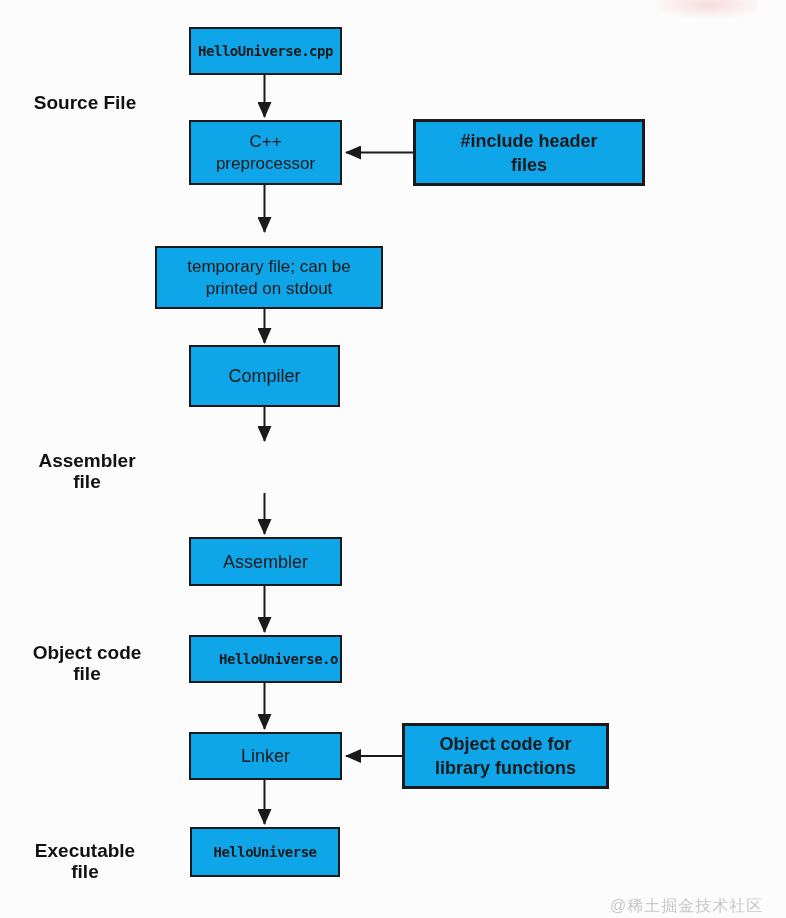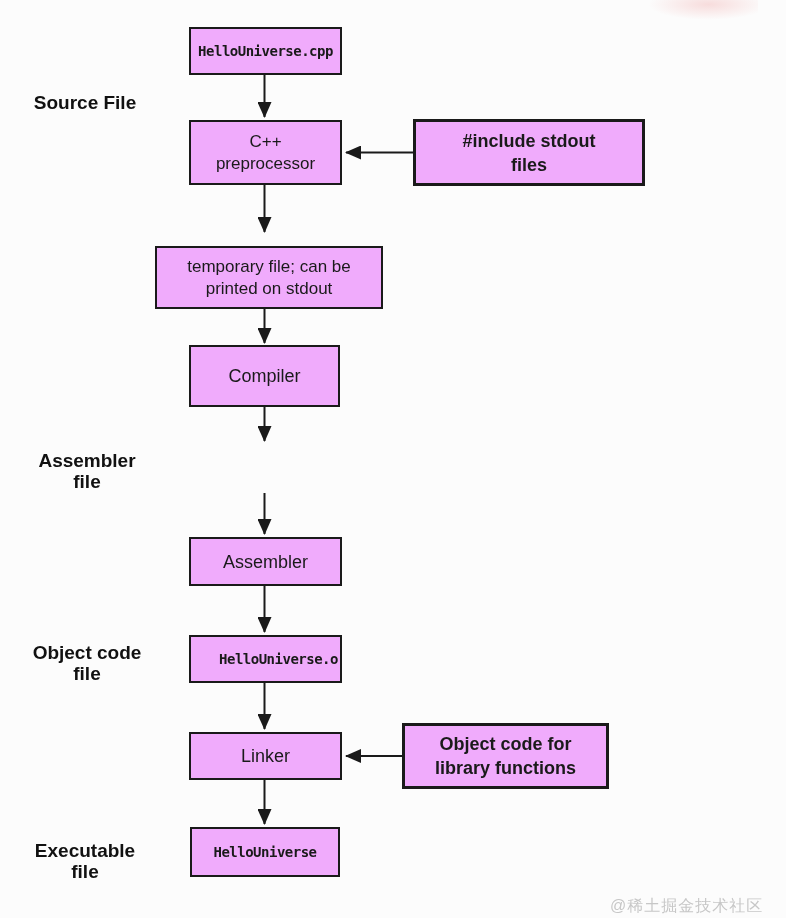--- a/index.html
+++ b/index.html
@@ -12,21 +12,21 @@
     position: relative;
     width: 786px;
     height: 918px;
     background: #fcfcfc;
     overflow: hidden;
     color: #1a1a1a;
   }
   .box {
     position: absolute;
     box-sizing: border-box;
-    background: #f0abfc;
+    background: #0ea5e9;
     border: 2px solid #1a1a1a;
     display: flex;
     align-items: center;
     justify-content: center;
     text-align: center;
     white-space: pre-line;
     line-height: 22px;
     font-size: 17px;
     color: #1a1a1a;
   }
@@ -115,21 +115,21 @@
   <div class="stage-label" style="left:7px; top:642px;">Object code
 file</div>
   <div class="stage-label" style="left:5px; top:840px;">Executable
 file</div>
 
   <div class="box mono" style="left:189px; top:27px; width:153px; height:48px;">HelloUniverse.cpp</div>
 
   <div class="box" style="left:189px; top:120px; width:153px; height:65px;">C++
 preprocessor</div>
 
-  <div class="box thick" style="left:413px; top:119px; width:232px; height:67px;">#include stdout
+  <div class="box thick" style="left:413px; top:119px; width:232px; height:67px;">#include header
 files</div>
 
   <div class="box" style="left:155px; top:246px; width:228px; height:63px; font-size:17px;">temporary file; can be
 printed on stdout</div>
 
   <div class="box" style="left:189px; top:345px; width:151px; height:62px; font-size:18px;">Compiler</div>
 
 
   <div class="box" style="left:189px; top:537px; width:153px; height:49px; font-size:18px;">Assembler</div>
 

